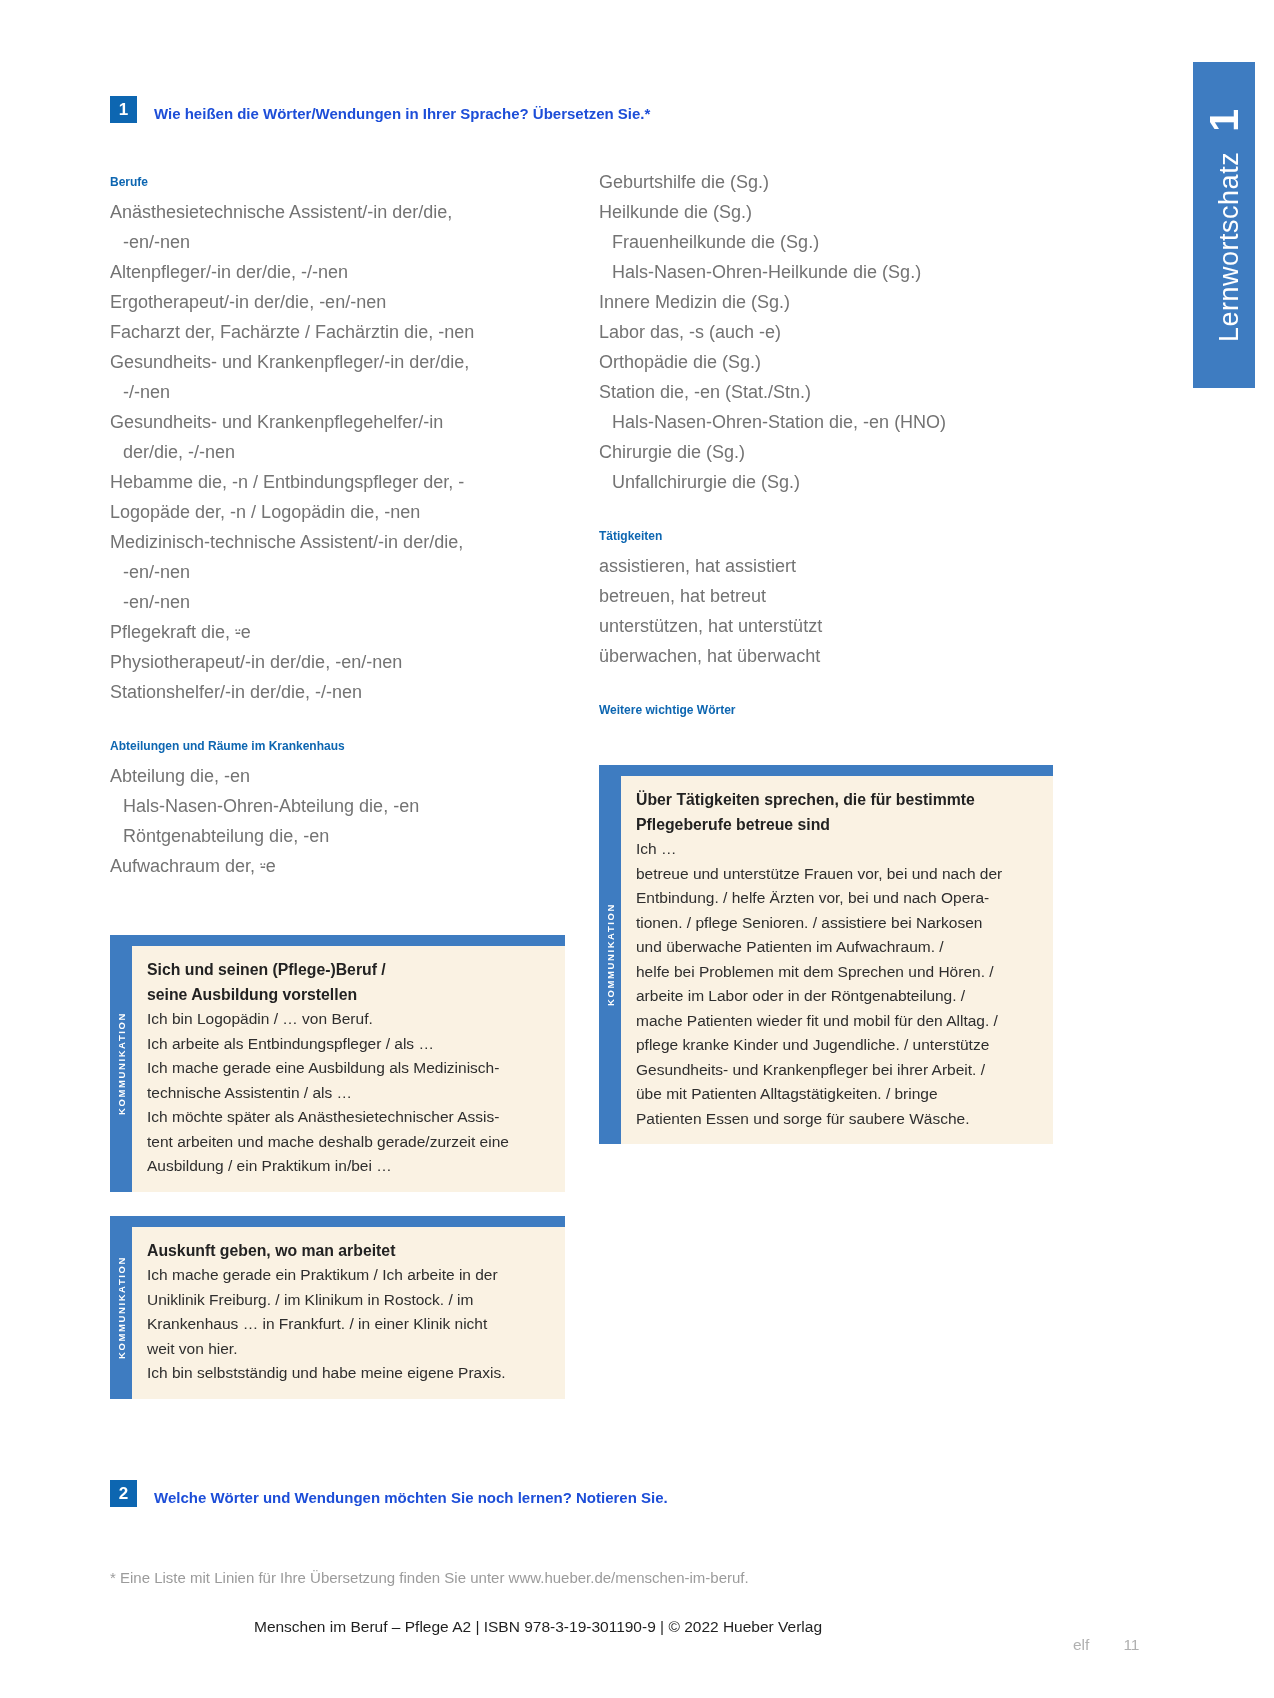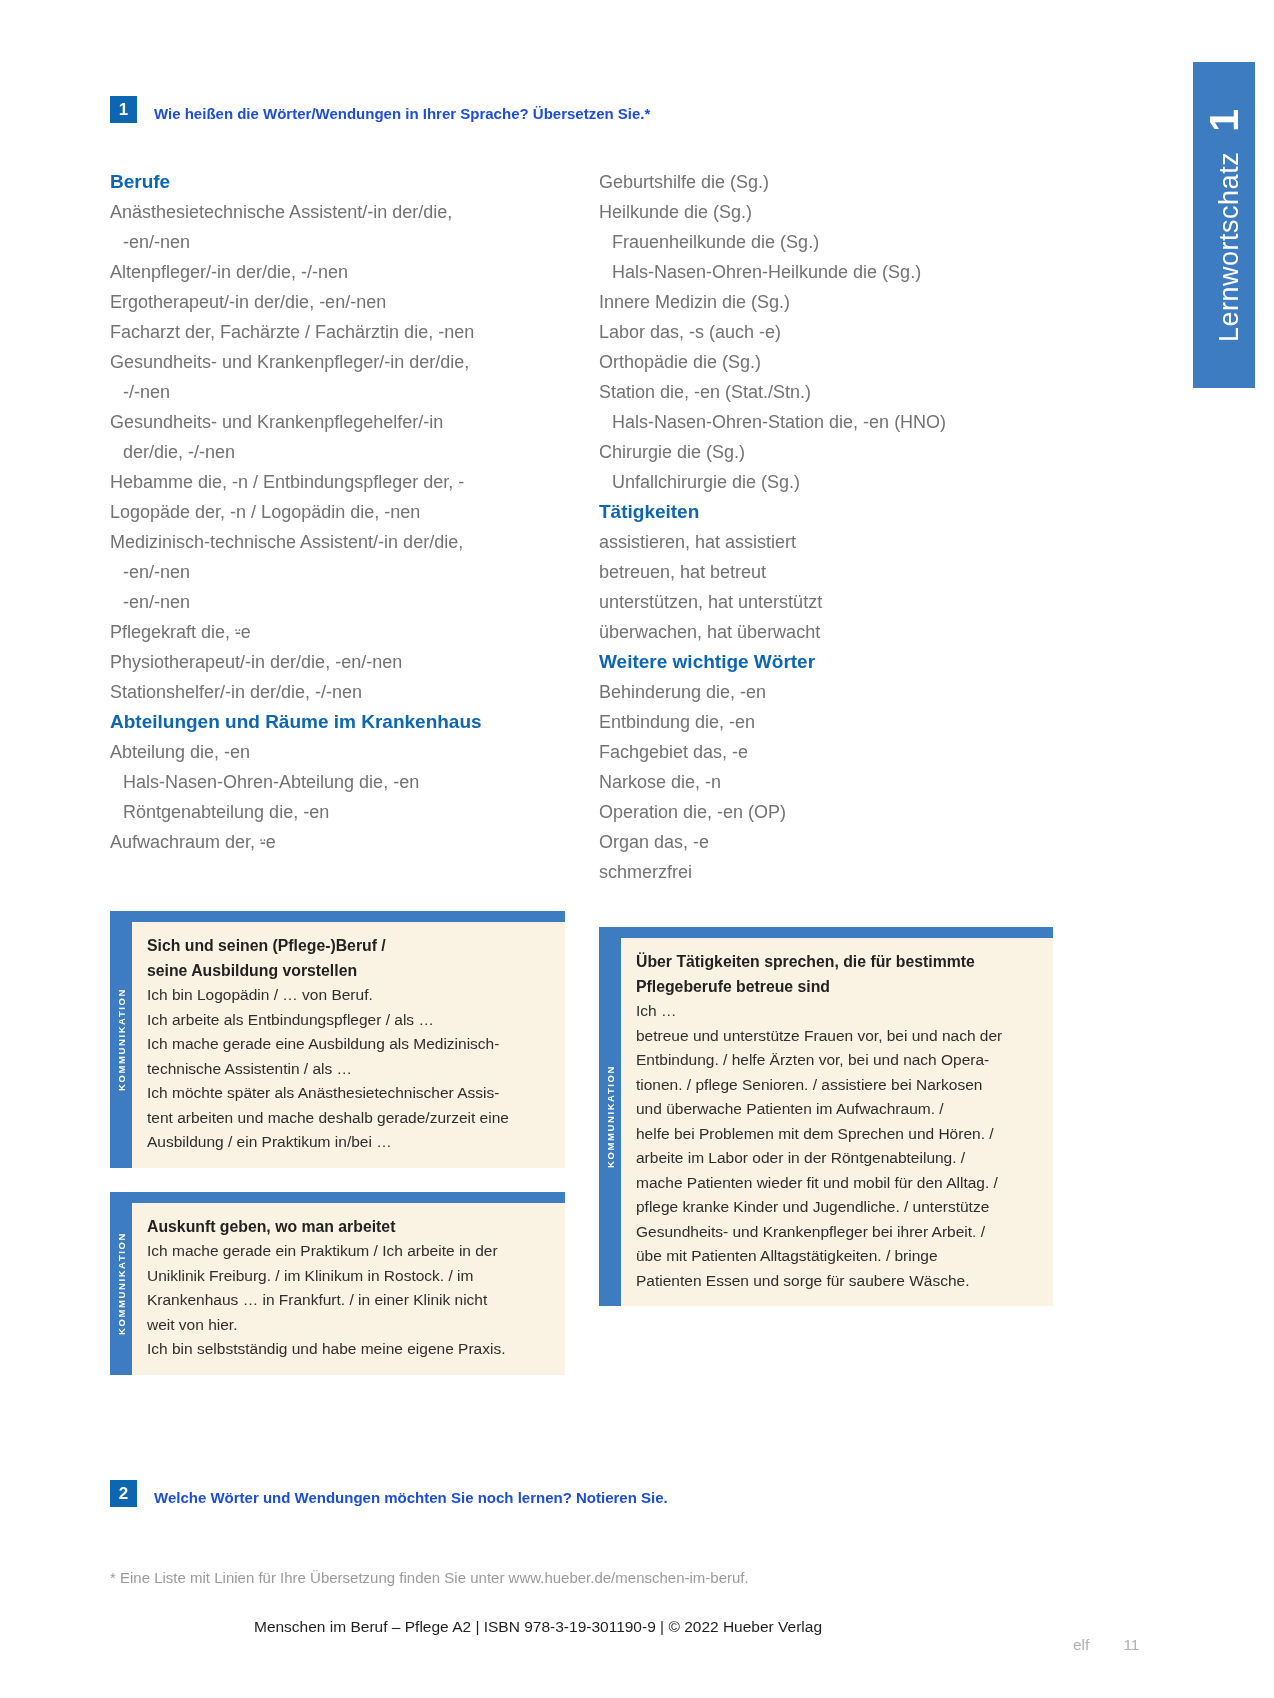--- a/index.html
+++ b/index.html
@@ -39,24 +39,24 @@
   }
   .ex-title {
     margin: 4px; padding-top: 1px;
     color: #1d4ed8; font-size: 15px; font-weight: bold; line-height: 26px;
   }
 
   .columns { display: flex; gap: 34px; margin-top: 36px; }
   .col-left  { width: 455px; }
   .col-right { width: 454px; }
 
-  .vocab-section + .vocab-section { }
+  .vocab-section + .vocab-section { margin-top: 24px; }
   .sec-heading {
     margin: 0; color: #0d66b1;
-    font-size: 19px; font-weight: bold; line-height: 30px;
+    font-size: 12px; font-weight: bold; line-height: 30px;
   }
   .sec-heading:empty { display: none; }
   .vocab-line { color: #737373; font-size: 18px; line-height: 30px; }
   .vocab-line.indent { padding-left: 13px; }
 
   
   .col-left  .boxes-wrap { margin-top: 54px; }
   .col-right .boxes-wrap { margin-top: 40px; }
   .boxes-wrap { display: flex; flex-direction: column; gap: 24px; }
 
@@ -230,30 +230,20 @@
             <div>
 
             <div class="vocab-line">assistieren, hat assistiert</div>
                 <div class="vocab-line">betreuen, hat betreut</div>
                 <div class="vocab-line">unterstützen, hat unterstützt</div>
                 <div class="vocab-line">überwachen, hat überwacht</div>
               </div>
           </section>
             <section class="vocab-section">
             <h2 class="sec-heading">Weitere wichtige Wörter</h2>
-            <div>
-
-            <div class="vocab-line">Behinderung die, -en</div>
-                <div class="vocab-line">Entbindung die, -en</div>
-                <div class="vocab-line">Fachgebiet das, -e</div>
-                <div class="vocab-line">Narkose die, -n</div>
-                <div class="vocab-line">Operation die, -en (OP)</div>
-                <div class="vocab-line">Organ das, -e</div>
-                <div class="vocab-line">schmerzfrei</div>
-              </div>
           </section>
           </div>
         <div class="boxes-wrap">
 
         <div class="kbox">
             <div class="kbox-band"></div>
             <div class="kbox-tab">
               <span class="kbox-tab-text">KOMMUNIKATION</span>
             </div>
             <div class="kbox-content">

